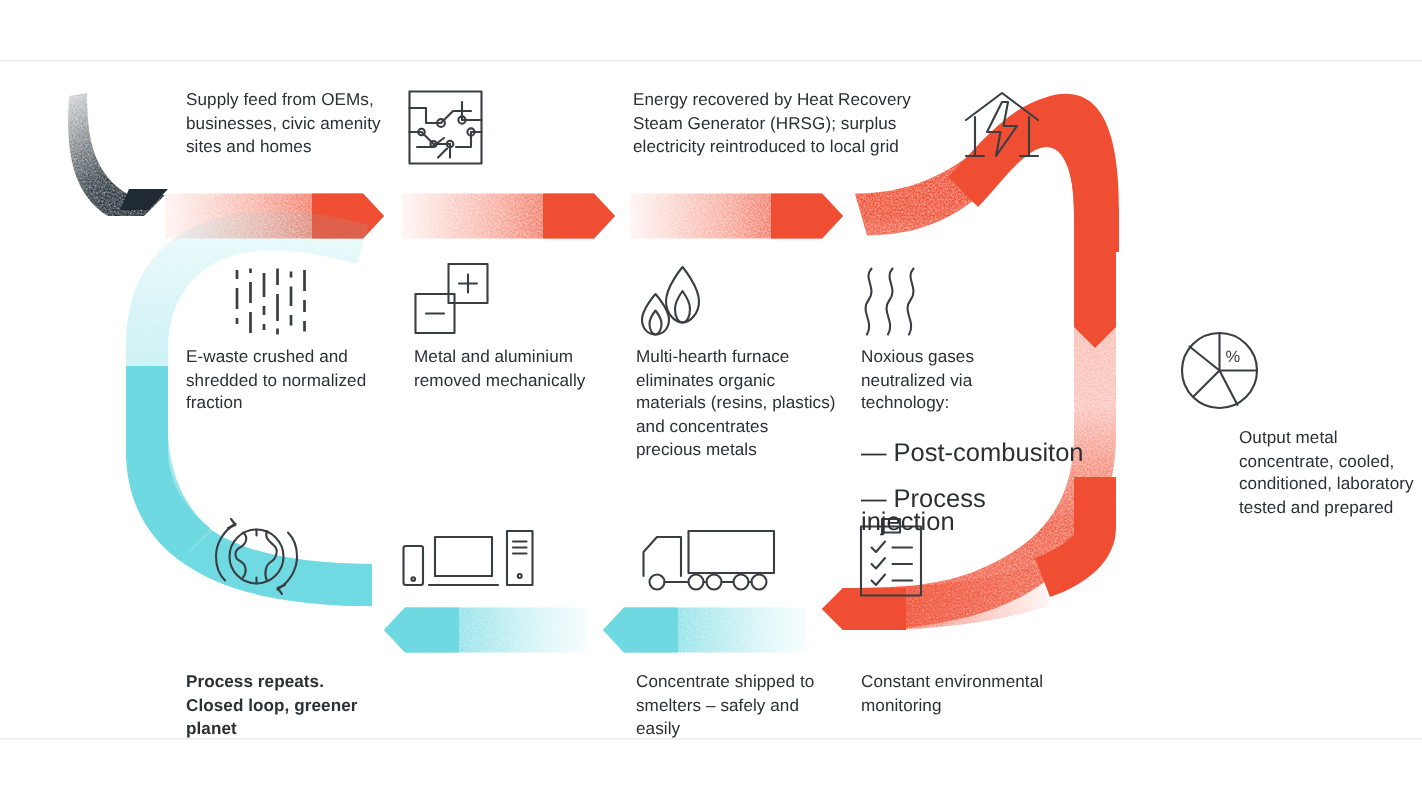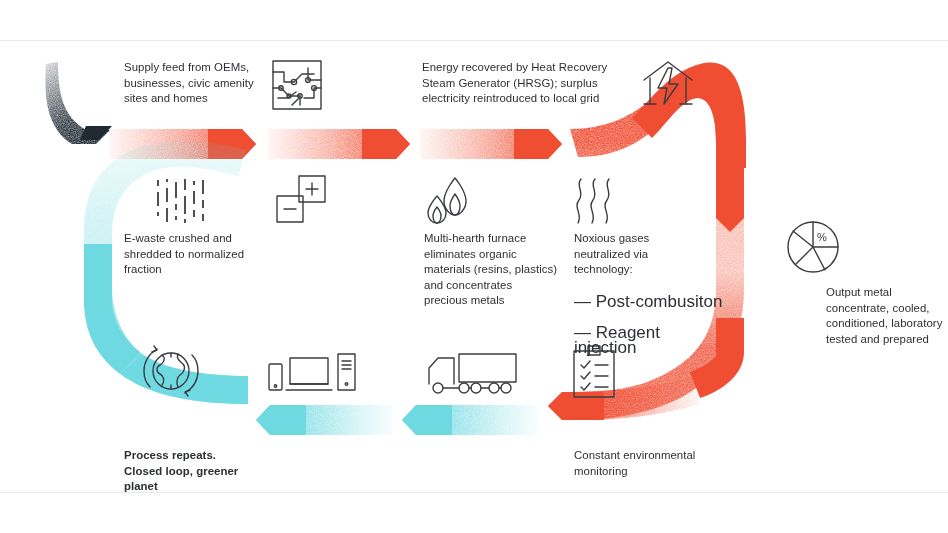--- a/index.html
+++ b/index.html
@@ -325,43 +325,48 @@
 sites and homes</div>
 
   <div class="txt" style="left:422px; top:60px; width:212px;">Energy recovered by Heat Recovery
 Steam Generator (HRSG); surplus
 electricity reintroduced to local grid</div>
 
   <div class="txt" style="left:124px; top:231px; width:150px;">E-waste crushed and
 shredded to normalized
 fraction</div>
 
+  <div class="txt" style="left:276px; top:231px; width:144px;">Metal and aluminium
+removed mechanically</div>
 
   <div class="txt" style="left:424px; top:231px; width:150px;">Multi-hearth furnace
 eliminates organic
 materials (resins, plastics)
 and concentrates
 precious metals</div>
 
   <div class="txt" style="left:574px; top:231px; width:146px;">Noxious gases
 neutralized via
 technology:</div>
 
   <div class="bullets" style="left:574px; top:278px; width:150px;">
     <div>— Post-combusiton</div>
-    <div>— Reagent injection</div>
+    <div>— Process injection</div>
   </div>
 
   <div class="txt" style="left:826px; top:285px; width:150px;">Output metal
 concentrate, cooled,
 conditioned, laboratory
 tested and prepared</div>
 
   <div class="txt" style="left:124px; top:448px; width:148px;font-weight:bold;">Process repeats.
 Closed loop, greener
 planet</div>
 
 
+  <div class="txt" style="left:424px; top:448px; width:148px;">Concentrate shipped to
+smelters – safely and
+easily</div>
 
   <div class="txt" style="left:574px; top:448px; width:160px;">Constant environmental
 monitoring</div>
 
 </div>
 
 </body></html>

